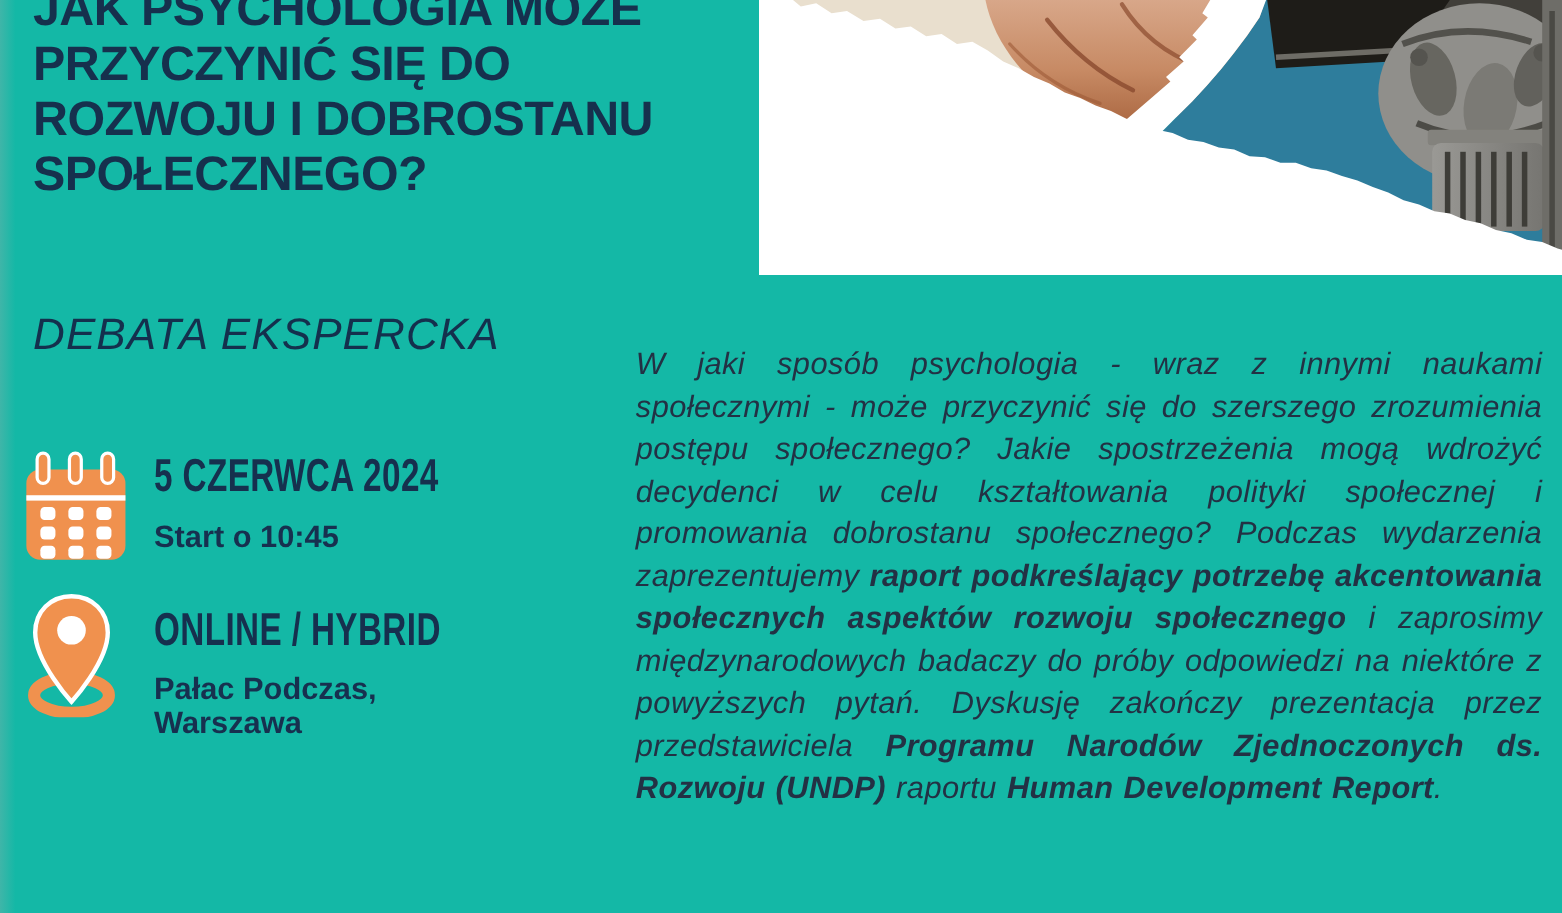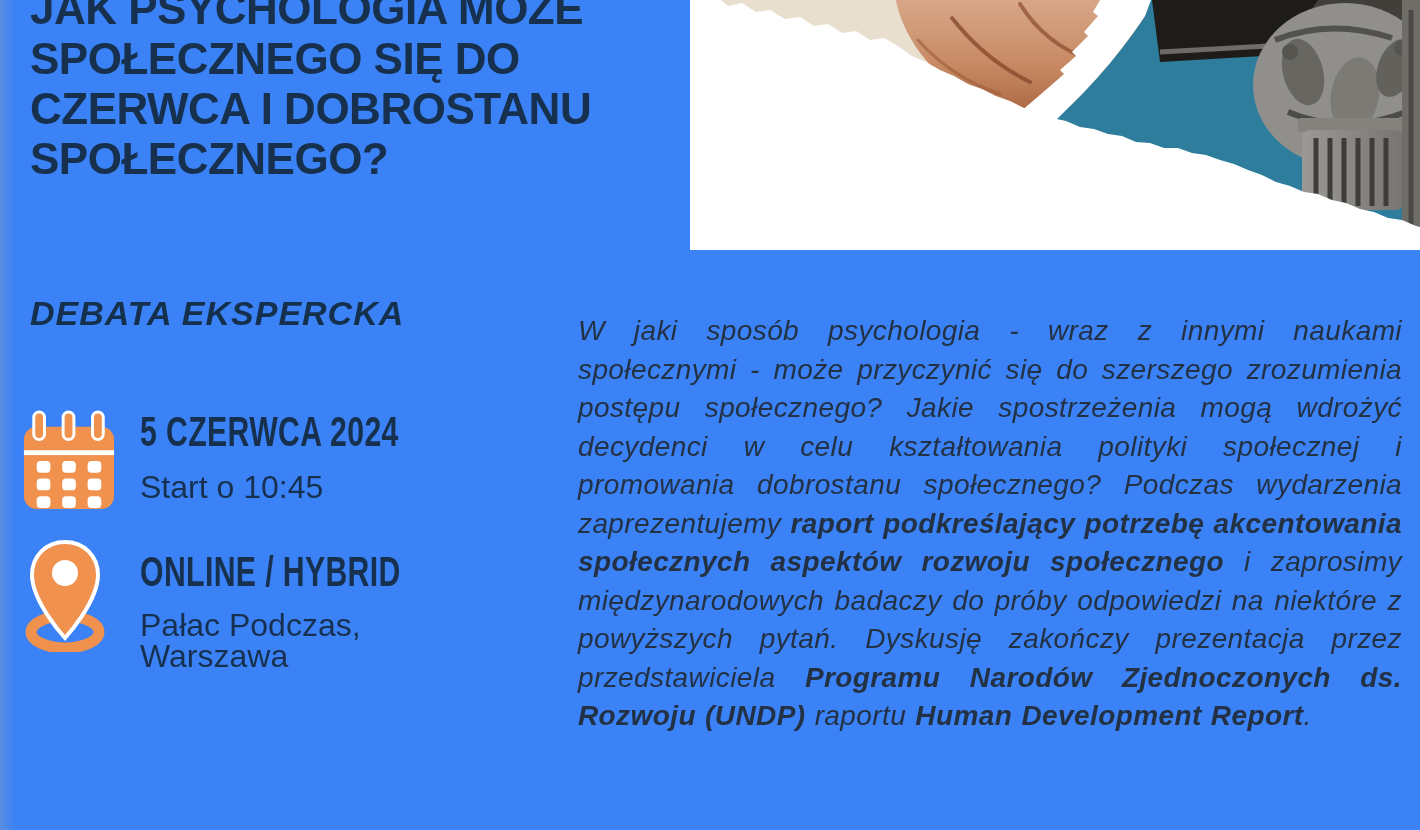--- a/index.html
+++ b/index.html
@@ -1,47 +1,47 @@
 <!DOCTYPE html>
 <html><head>
 <meta charset="utf-8">
 <style>
   html,body{margin:0;padding:0;background:#ffffff;}
   #page{
     position:relative;width:1420px;height:830px;overflow:hidden;
-    background:#3b82f6;font-family:"Liberation Sans",sans-serif;
+    background:#14b8a6;font-family:"Liberation Sans",sans-serif;
   }
   .edge-shade{
     position:absolute;left:0;top:0;width:14px;height:100%;
     background:linear-gradient(90deg,rgba(175,175,175,.28),rgba(255,255,255,0));
     pointer-events:none;
   }
   
   .hero-title{
     position:absolute;left:30px;top:-16px;width:720px;
     font-size:44px;line-height:50px;font-weight:bold;
     letter-spacing:-0.5px;color:#16304d;
   }
   .hero-title .tline{white-space:nowrap;}
   .hero-subtitle{
-    position:absolute;left:30px;top:294px;
-    font-size:34px;font-style:italic;font-weight:bold;
+    position:absolute;left:30px;top:282px;
+    font-size:40px;font-style:italic;font-weight:normal;
     letter-spacing:1px;color:#14304d;white-space:nowrap;
   }
   
   .icon-box{position:absolute;}
   .cond-title{
     position:absolute;left:140px;
     font-size:42px;font-weight:bold;color:#16304e;
     letter-spacing:0.5px;white-space:nowrap;
     transform:scaleX(0.72);transform-origin:left top;
   }
   .info-detail{
     position:absolute;left:140px;
-    font-size:32px;font-weight:normal;color:#17304f;
+    font-size:28px;font-weight:bold;color:#17304f;
     line-height:31px;white-space:nowrap;
   }
   
   .description{
     position:absolute;left:578px;top:284px;width:824px;
     font-size:28px;line-height:38.5px;color:#233144;
     text-align:justify;letter-spacing:0.4px;word-spacing:1px;font-style:italic;
   }
   .description .b{font-weight:bold;}
   
@@ -109,22 +109,22 @@
              L38,6 L52,3 L66,12 L80,10 L95,19 L110,17 L124,26 L138,24 L152,33 L166,31 L180,40 L194,38 L208,46
              L222,56 L236,62 L250,70 L264,76 L278,84 L292,89 L306,96 L320,101 L334,108 L348,112 L362,118 L376,121 L390,127 L404,129 L418,134 L432,136
              L446,142 L460,143 L474,148 L488,148 L502,153 L516,155 L530,160 L544,164 L558,170 L572,175 L586,182 L600,186 L614,192 L628,194 L642,200 L656,203 L670,209 L684,212 L698,218 L712,220 L726,226 L730,227
              L730,255 L0,255 L0,-5 Z"></path>
   </svg>
 
   <div class="edge-shade"></div>
 
   <div class="hero-title">
     <div class="tline">JAK PSYCHOLOGIA MOŻE</div>
-    <div class="tline">SPOŁECZNEGO SIĘ DO</div>
-    <div class="tline">CZERWCA I DOBROSTANU</div>
+    <div class="tline">PRZYCZYNIĆ SIĘ DO</div>
+    <div class="tline">ROZWOJU I DOBROSTANU</div>
     <div class="tline">SPOŁECZNEGO?</div>
   </div>
 
   <div class="hero-subtitle">DEBATA EKSPERCKA</div>
 
   <svg class="icon-box" style="left:22px;top:410px" width="94" height="100" viewBox="0 0 96 100" aria-hidden="true">
     <rect x="2" y="16" width="92" height="84" rx="13" fill="#f0914e"></rect>
     <rect x="2" y="40" width="92" height="5" fill="#ffffff"></rect>
     <rect x="12" y="1" width="11" height="28" rx="5.5" fill="#f0914e" stroke="#ffffff" stroke-width="3"></rect>
     <rect x="42" y="1" width="11" height="28" rx="5.5" fill="#f0914e" stroke="#ffffff" stroke-width="3"></rect>

